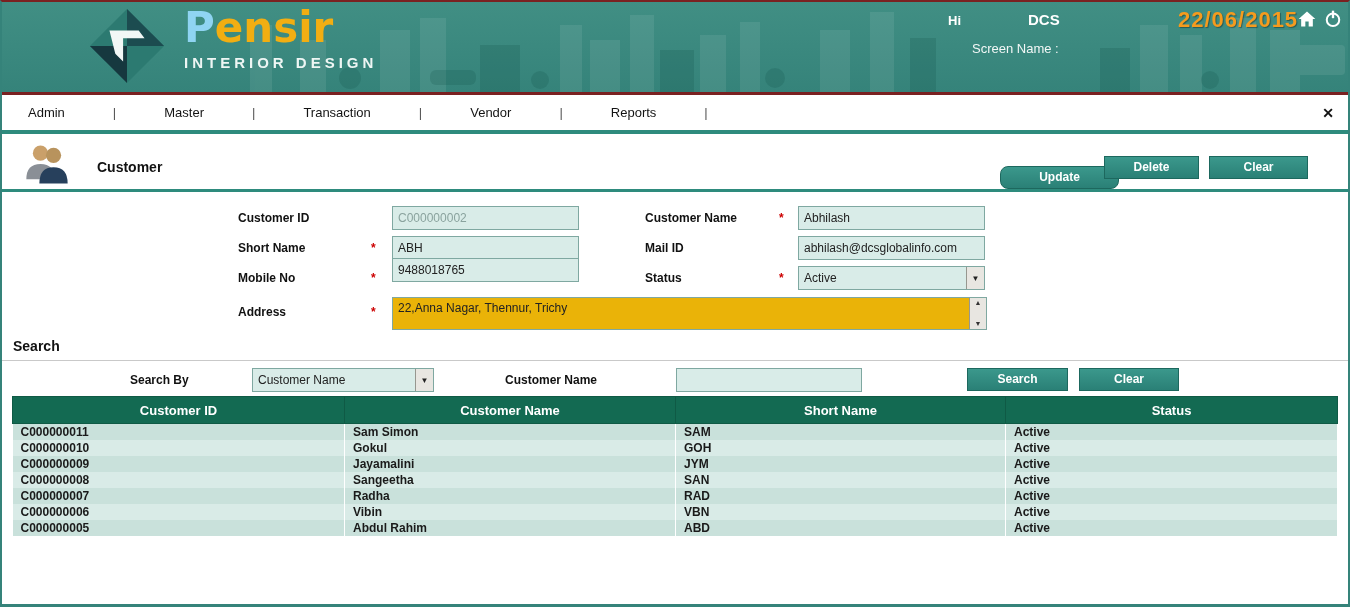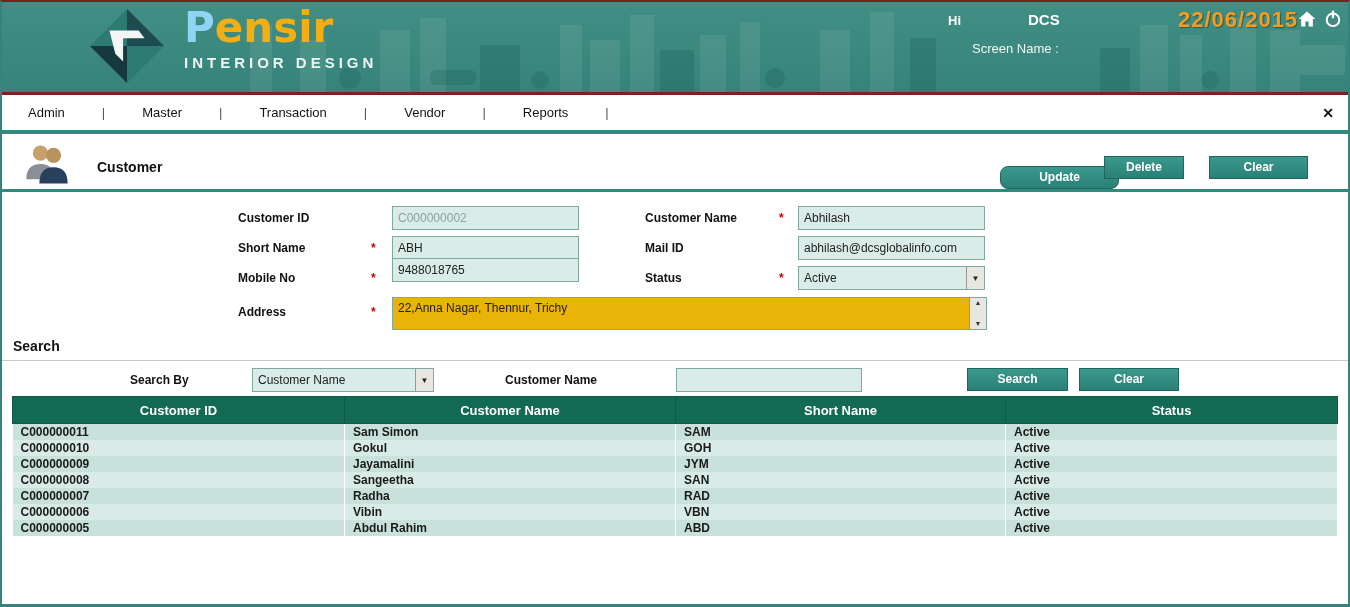--- a/index.html
+++ b/index.html
@@ -157,21 +157,21 @@
   </span>
   <span class="hd-ico ico-power">
     <svg width="20" height="20" viewBox="0 0 24 24">
         <circle cx="12" cy="13" r="7.5" fill="none" stroke="#fff" stroke-width="2.4"></circle>
         <line x1="12" y1="2" x2="12" y2="11" stroke="#fff" stroke-width="2.8"></line>
       </svg>
   </span>
 </div>
 
 <div class="main-nav">
-  <span style="display:flex;align-items:flex-start;">
+  <span style="display:flex;align-items:flex-start;gap:11px;">
       <span class="nav-item">Admin</span>
       <span class="nav-sep">|</span>
       <span class="nav-item">Master</span>
       <span class="nav-sep">|</span>
       <span class="nav-item">Transaction</span>
       <span class="nav-sep">|</span>
       <span class="nav-item">Vendor</span>
       <span class="nav-sep">|</span>
       <span class="nav-item">Reports</span>
       <span class="nav-sep">|</span>
@@ -182,21 +182,21 @@
 <span class="sec-icon">
   <svg width="50" height="44" viewBox="0 0 46 40">
     <circle cx="17" cy="10" r="7" fill="#caa06a"></circle>
     <path d="M4 34 Q4 20 17 20 Q30 20 30 34 Z" fill="#8a8f96"></path>
     <circle cx="29" cy="12" r="7" fill="#b8935d"></circle>
     <path d="M16 38 Q16 23 29 23 Q42 23 42 38 Z" fill="#27405c"></path>
   </svg>
 </span>
 <span class="sec-title">Customer</span>
 <span class="btn" style="left:1000px; top:166px; width:119px;border-radius:8px;">Update</span>
-<span class="btn" style="left:1104px; top:156px; width:80px;">Delete</span>
+<span class="btn" style="left:1104px; top:156px; width:95px;">Delete</span>
 <span class="btn" style="left:1209px; top:156px; width:99px;">Clear</span>
 <div class="rule-teal" style="top:189px;"></div>
 
 <div>
   <span class="flabel" style="left:238px; top:211px;">Customer ID</span>
   <input class="tbx disabled" style="left: 392px; top: 206px;" readonly="" value="C000000002">
 
   <span class="flabel" style="left:645px; top:211px;">Customer Name</span>
   <span class="req" style="left:779px; top:211px;">*</span>
   <input class="tbx" style="left: 798px; top: 206px;" value="Abhilash">

